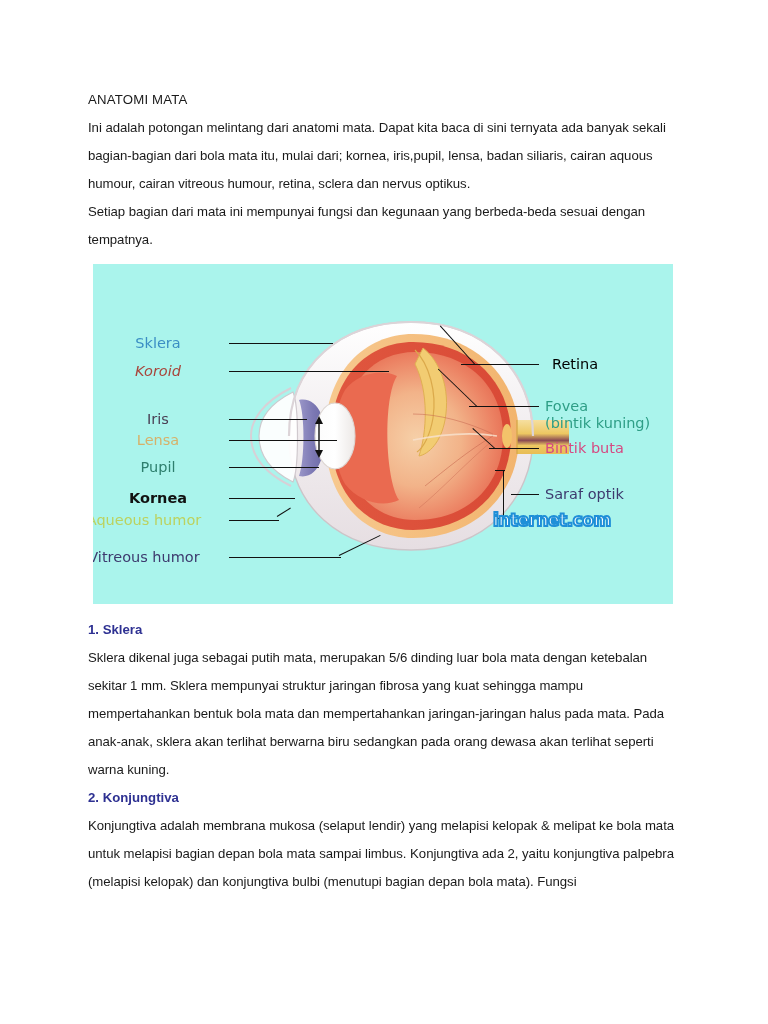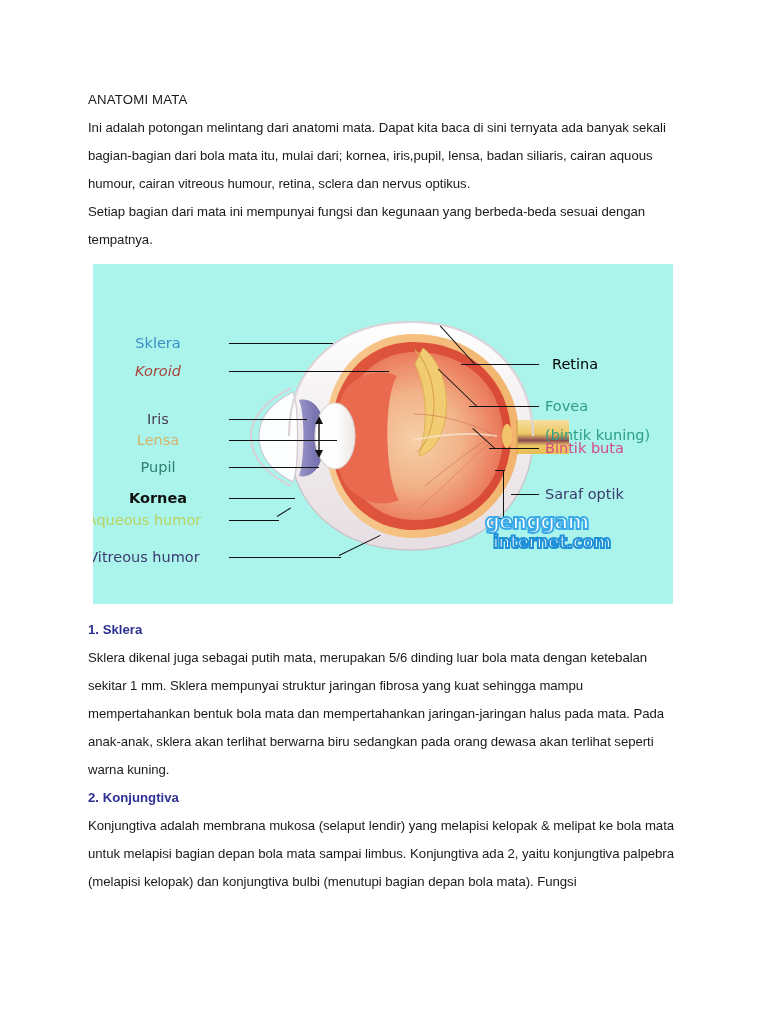--- a/index.html
+++ b/index.html
@@ -277,37 +277,36 @@
 
       <div class="lbl left" style="left:-28px;width:158px;top:285px;color:#3d3a6e;">Vitreous humor</div>
       <div class="leader" style="left:136px;top:293px;width:112px;"></div>
       <div class="leader" style="left:246px;top:291px;width:46px;transform:rotate(-26deg);transform-origin:left center;"></div>
 
       <div class="lbl right" style="left:452px;top:92px;color:#000000;margin-left:7px;">Retina</div>
       <div class="leader" style="left:368px;top:100px;width:78px;"></div>
       <div class="leader" style="left:330px;top:100px;width:52px;transform:rotate(48deg);transform-origin:right center;"></div>
 
       <div class="lbl right" style="left:452px;top:134px;color:#2e9e86;">Fovea</div>
-      <div class="lbl right" style="left:452px;top:151px;color:#2e9e86;margin-top:12px;">(bintik kuning)</div>
+      <div class="lbl right" style="left:452px;top:151px;color:#2e9e86;">(bintik kuning)</div>
       <div class="leader" style="left:376px;top:142px;width:70px;"></div>
       <div class="leader" style="left:330px;top:142px;width:54px;transform:rotate(44deg);transform-origin:right center;"></div>
 
       <div class="lbl right" style="left:452px;top:176px;color:#d64a82;">Bintik buta</div>
       <div class="leader" style="left:396px;top:184px;width:50px;"></div>
       <div class="leader" style="left:372px;top:184px;width:30px;transform:rotate(42deg);transform-origin:right center;"></div>
 
       <div class="lbl right" style="left:452px;top:222px;color:#3d3a6e;">Saraf optik</div>
       <div class="leader" style="left:418px;top:230px;width:28px;"></div>
       <div class="leader-v" style="left:410px;top:206px;height:48px;"></div>
       <div class="leader" style="left:402px;top:206px;width:10px;"></div>
       <div class="leader" style="left:402px;top:254px;width:10px;"></div>
 
       <div class="watermark">
         <div class="wm-blob"></div>
-        <div class="wm-line1">genggam</div>
         <div class="wm-line2">internet.com</div>
       </div>
 
     </div>
 
     <div class="section-heading">1. Sklera</div>
     <p class="para">Sklera dikenal juga sebagai putih mata, merupakan 5/6 dinding luar bola mata dengan ketebalan sekitar 1 mm. Sklera mempunyai struktur jaringan fibrosa yang kuat sehingga mampu mempertahankan bentuk bola mata dan mempertahankan jaringan-jaringan halus pada mata. Pada anak-anak, sklera akan terlihat berwarna biru sedangkan pada orang dewasa akan terlihat seperti warna kuning.</p>
 
     <div class="section-heading">2. Konjungtiva</div>
     <p class="para">Konjungtiva adalah membrana mukosa (selaput lendir) yang melapisi kelopak &amp; melipat ke bola mata untuk melapisi bagian depan bola mata sampai limbus. Konjungtiva ada 2, yaitu konjungtiva palpebra (melapisi kelopak) dan konjungtiva bulbi (menutupi bagian depan bola mata). Fungsi</p>

